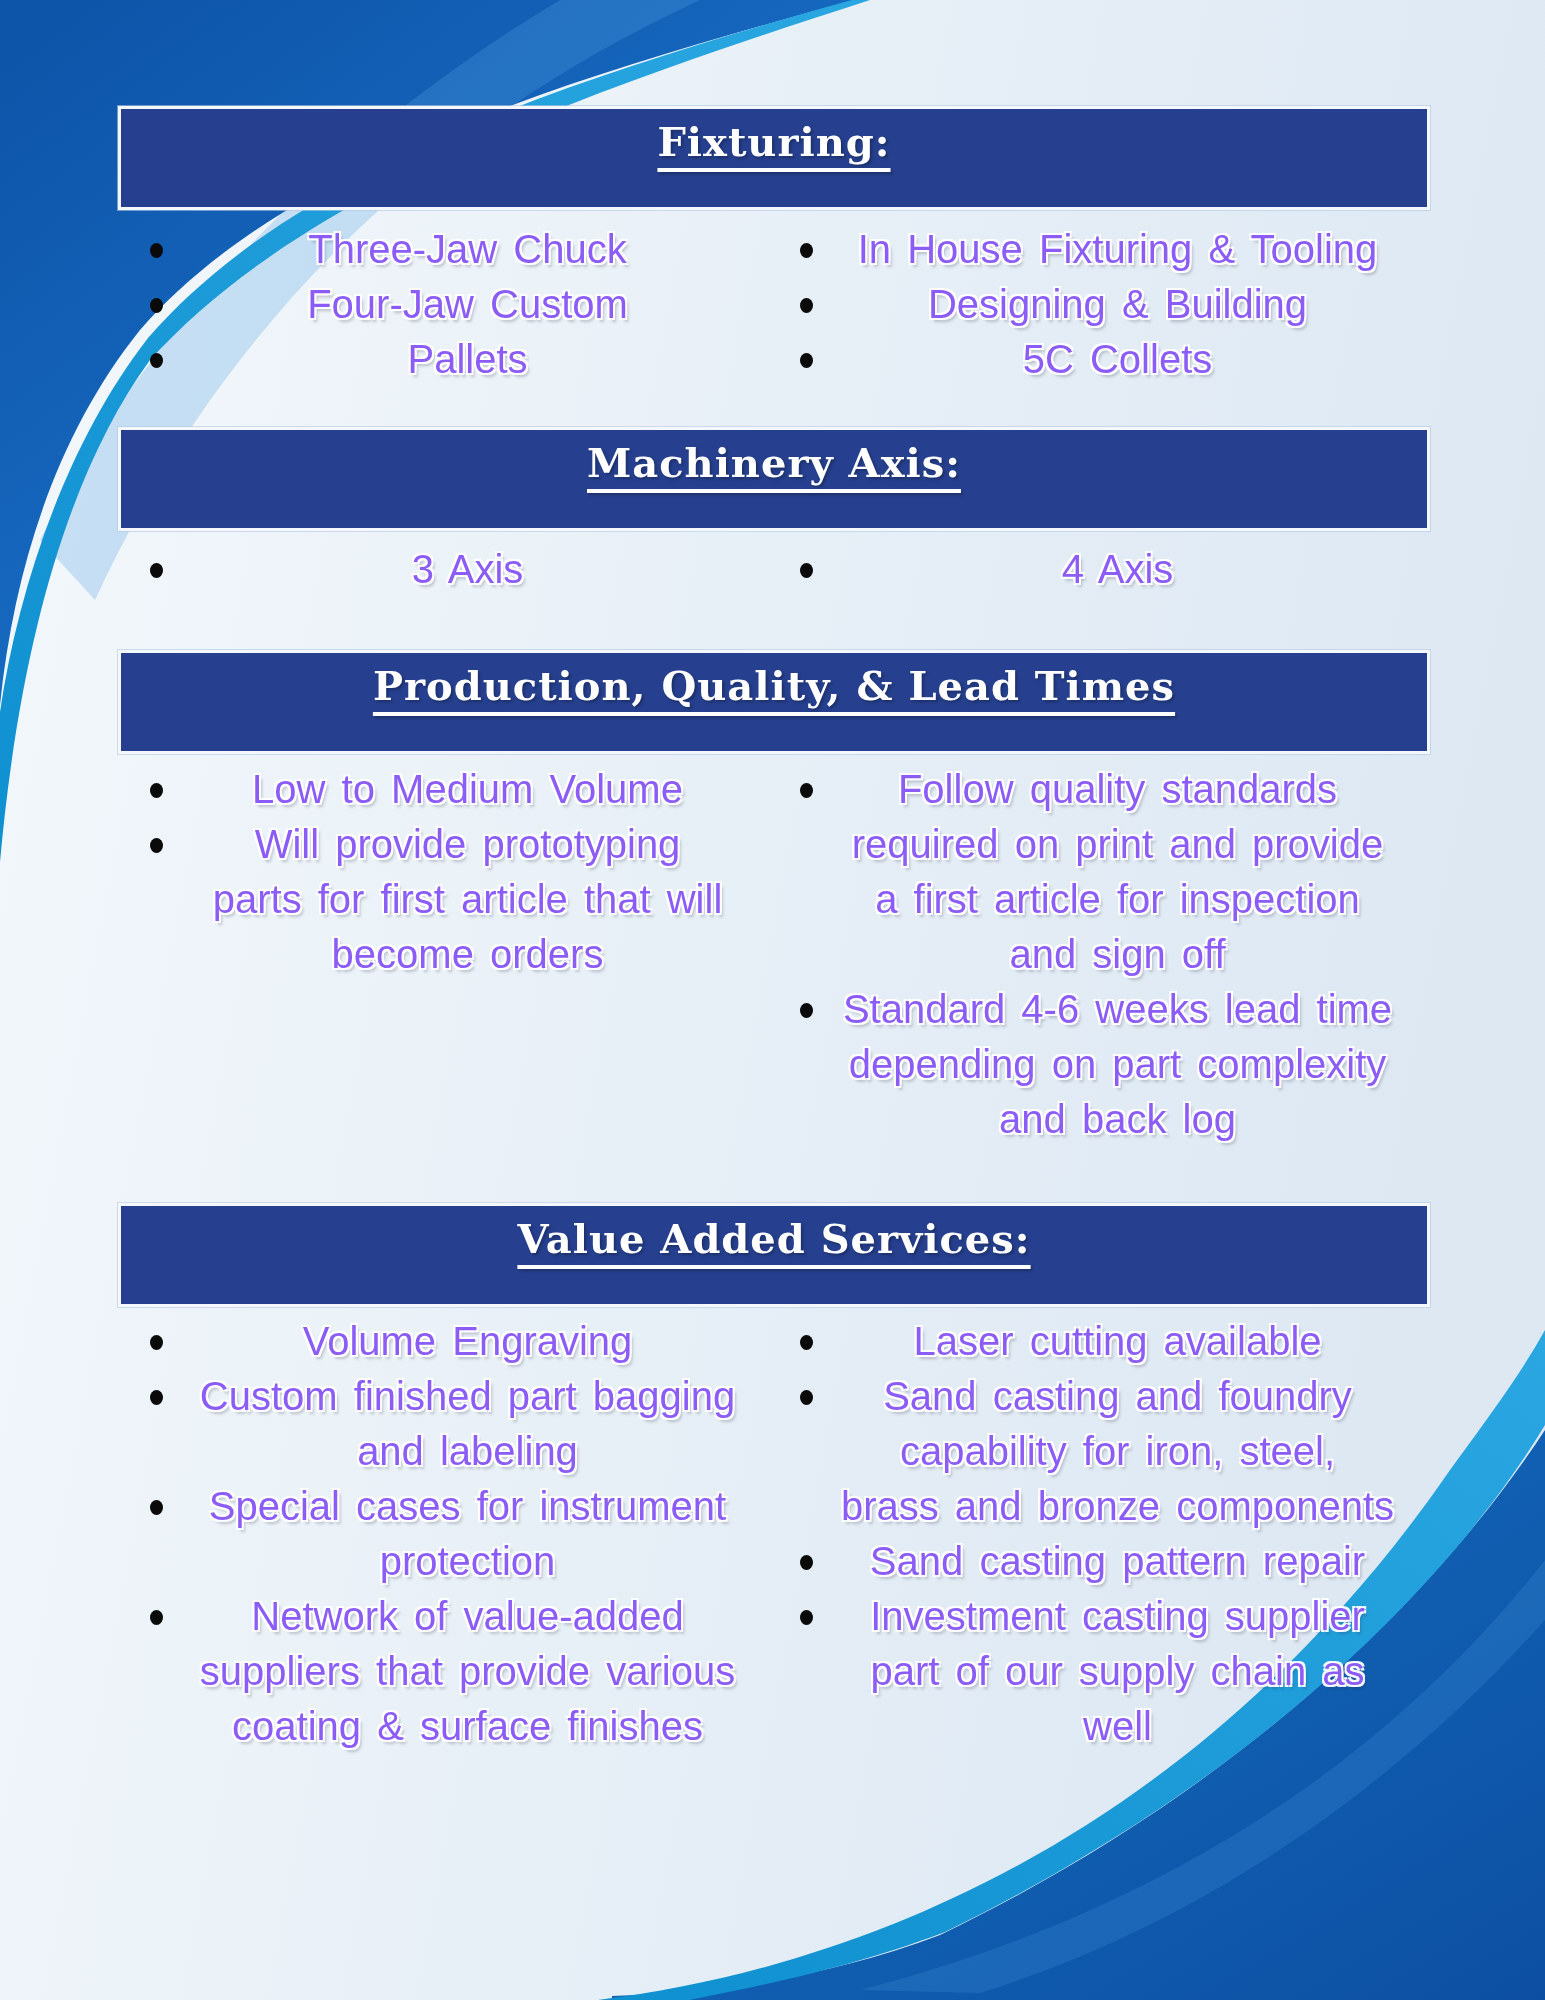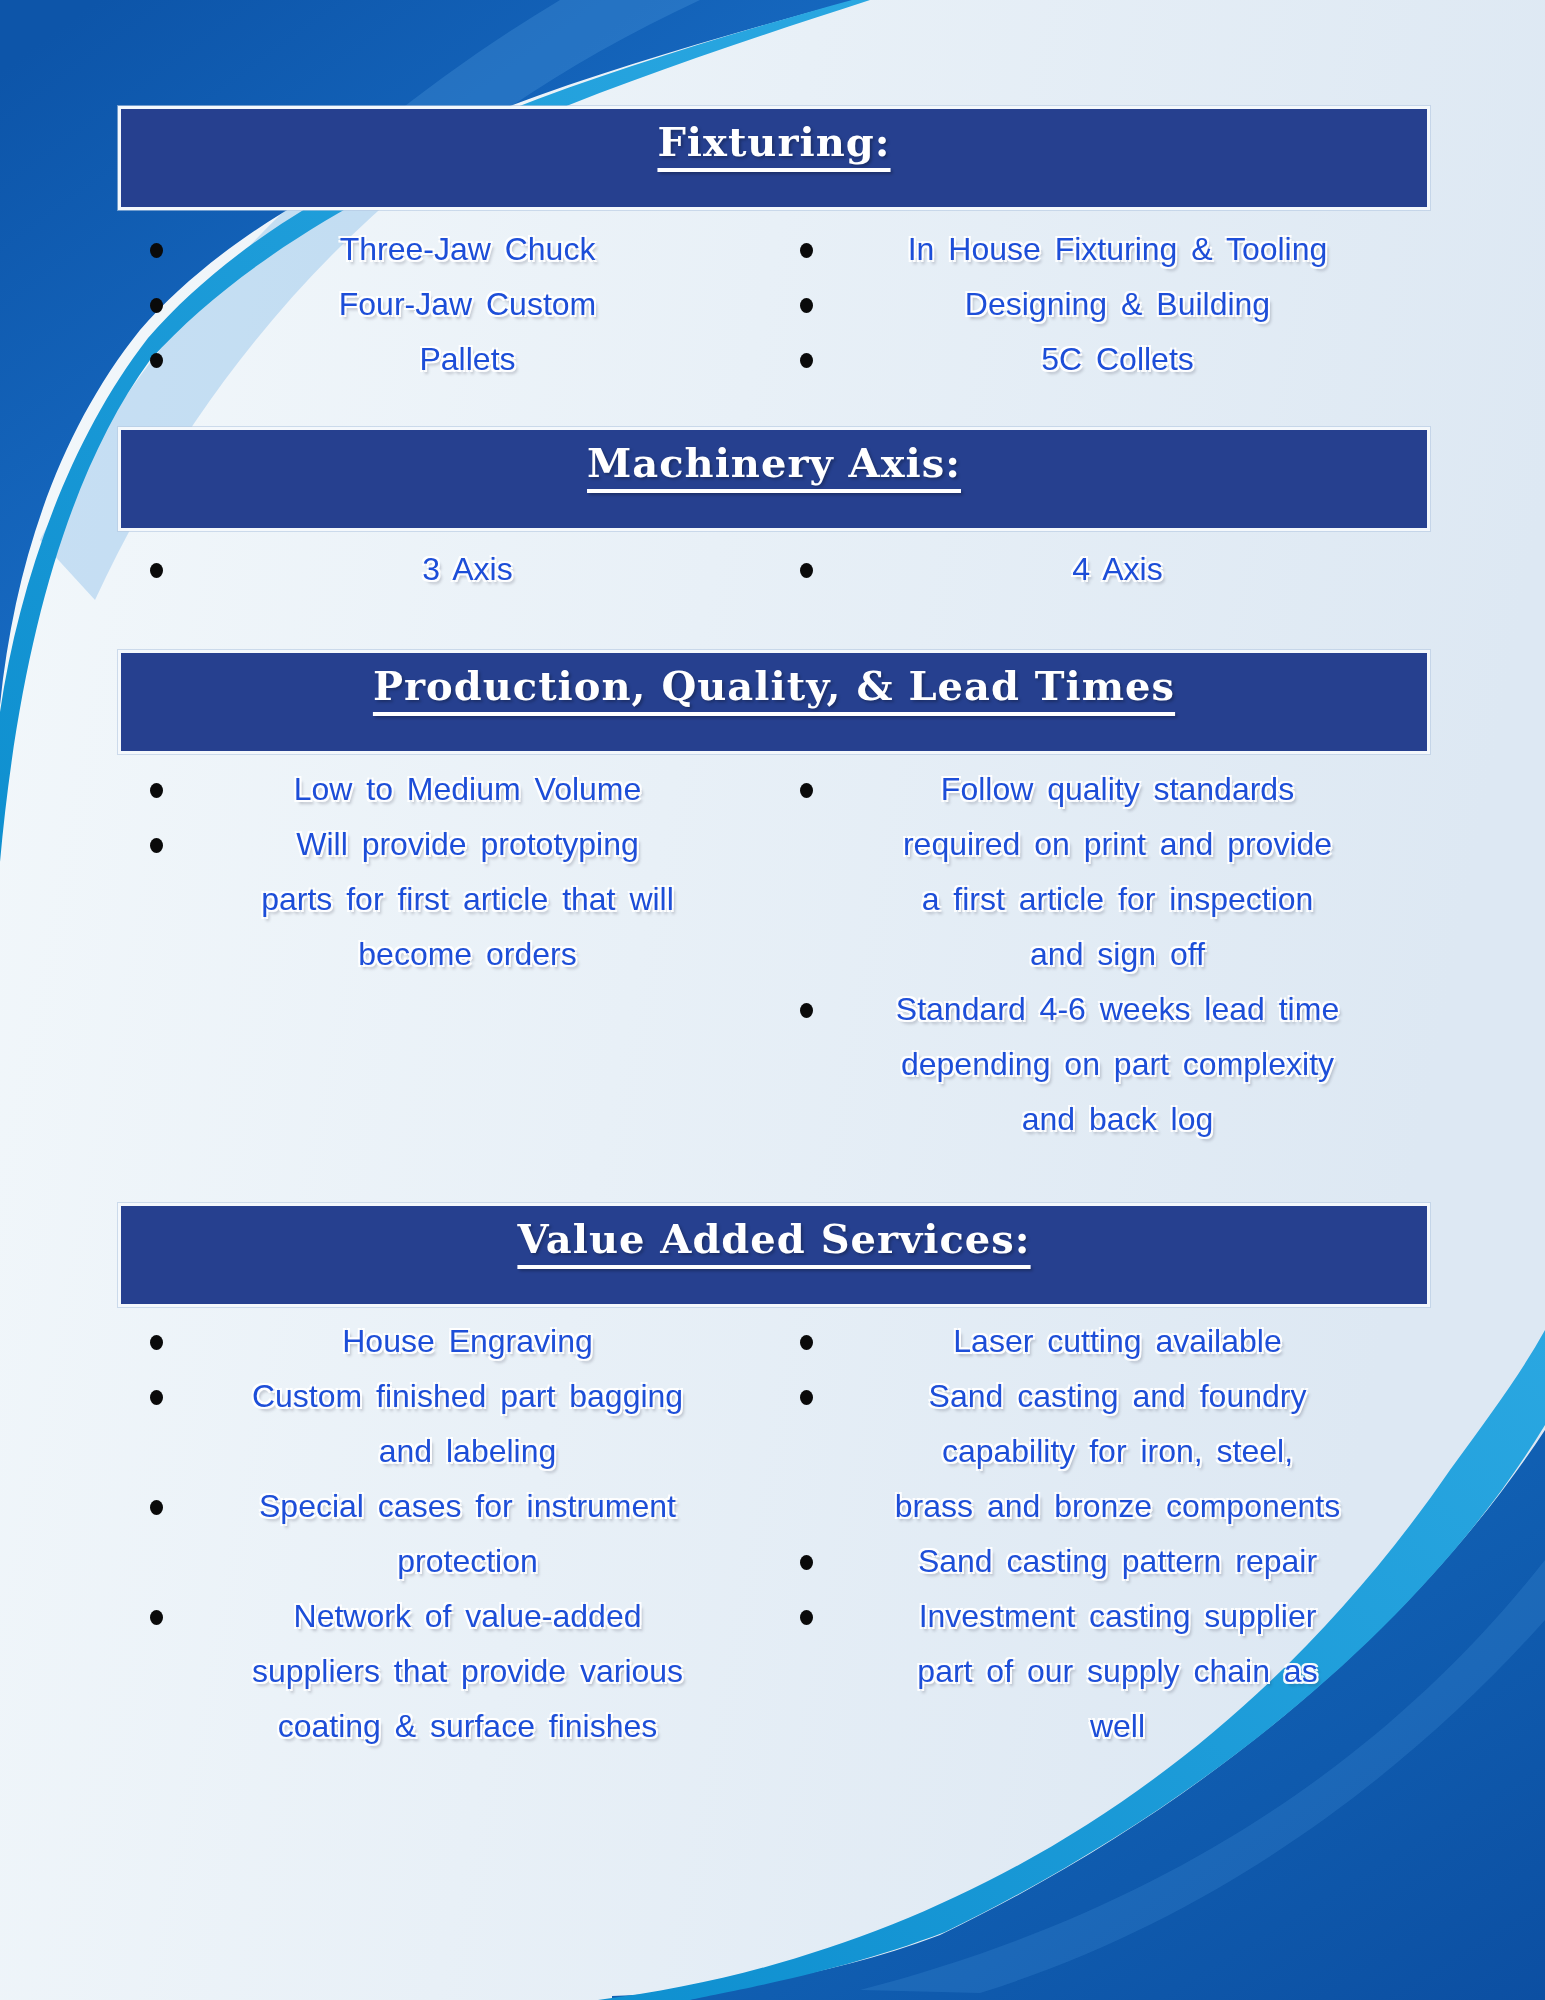--- a/index.html
+++ b/index.html
@@ -39,22 +39,22 @@
   }
   .col.left{left:138px;}
   .col.right{left:788px;}
   .item{display:flex;align-items:flex-start;}
   .dot{
     flex:none;width:13px;height:15px;border-radius:50%;
     background:#0a0a0a;margin:21px 0 0 12px;
   }
   .item-text{
     flex:1;
-    font-size:32px;line-height:55px;
-    color:#1d4ed8;
+    font-size:40px;line-height:55px;
+    color:#8b5cf6;
     text-align:center;
     white-space:pre-line;
     word-spacing:5px;
     padding-right:14px;
     text-shadow:
       -2px -2px 0 rgba(255,255,255,.95),
        2px -2px 0 rgba(255,255,255,.95),
       -2px  2px 0 rgba(255,255,255,.95),
        2px  2px 0 rgba(255,255,255,.95),
        3px  4px 3px rgba(40,40,60,.25);
@@ -180,21 +180,21 @@
 and back log</span>
     </div>
   </div>
 
   <div class="band-bar" style="top:1203px;">
     <h2>Value Added Services:</h2>
   </div>
   <div class="col left" style="top:1314px;">
     <div class="item">
       <span class="dot"></span>
-      <span class="item-text">House Engraving</span>
+      <span class="item-text">Volume Engraving</span>
     </div>
     <div class="item">
       <span class="dot"></span>
       <span class="item-text">Custom finished part bagging
 and labeling</span>
     </div>
     <div class="item">
       <span class="dot"></span>
       <span class="item-text">Special cases for instrument
 protection</span>

